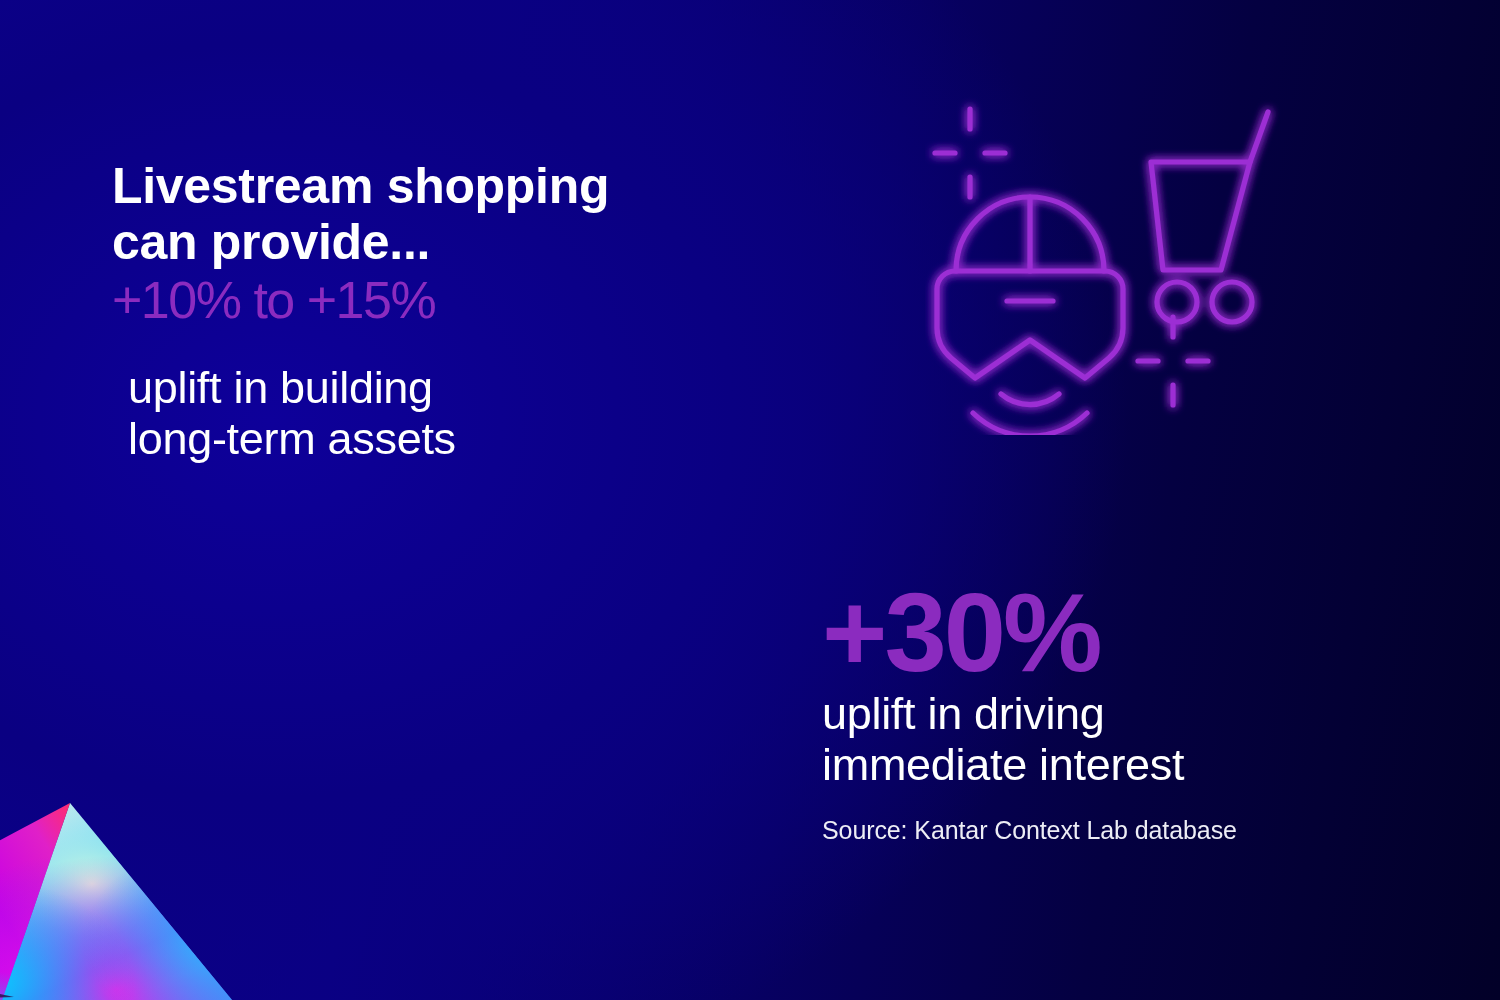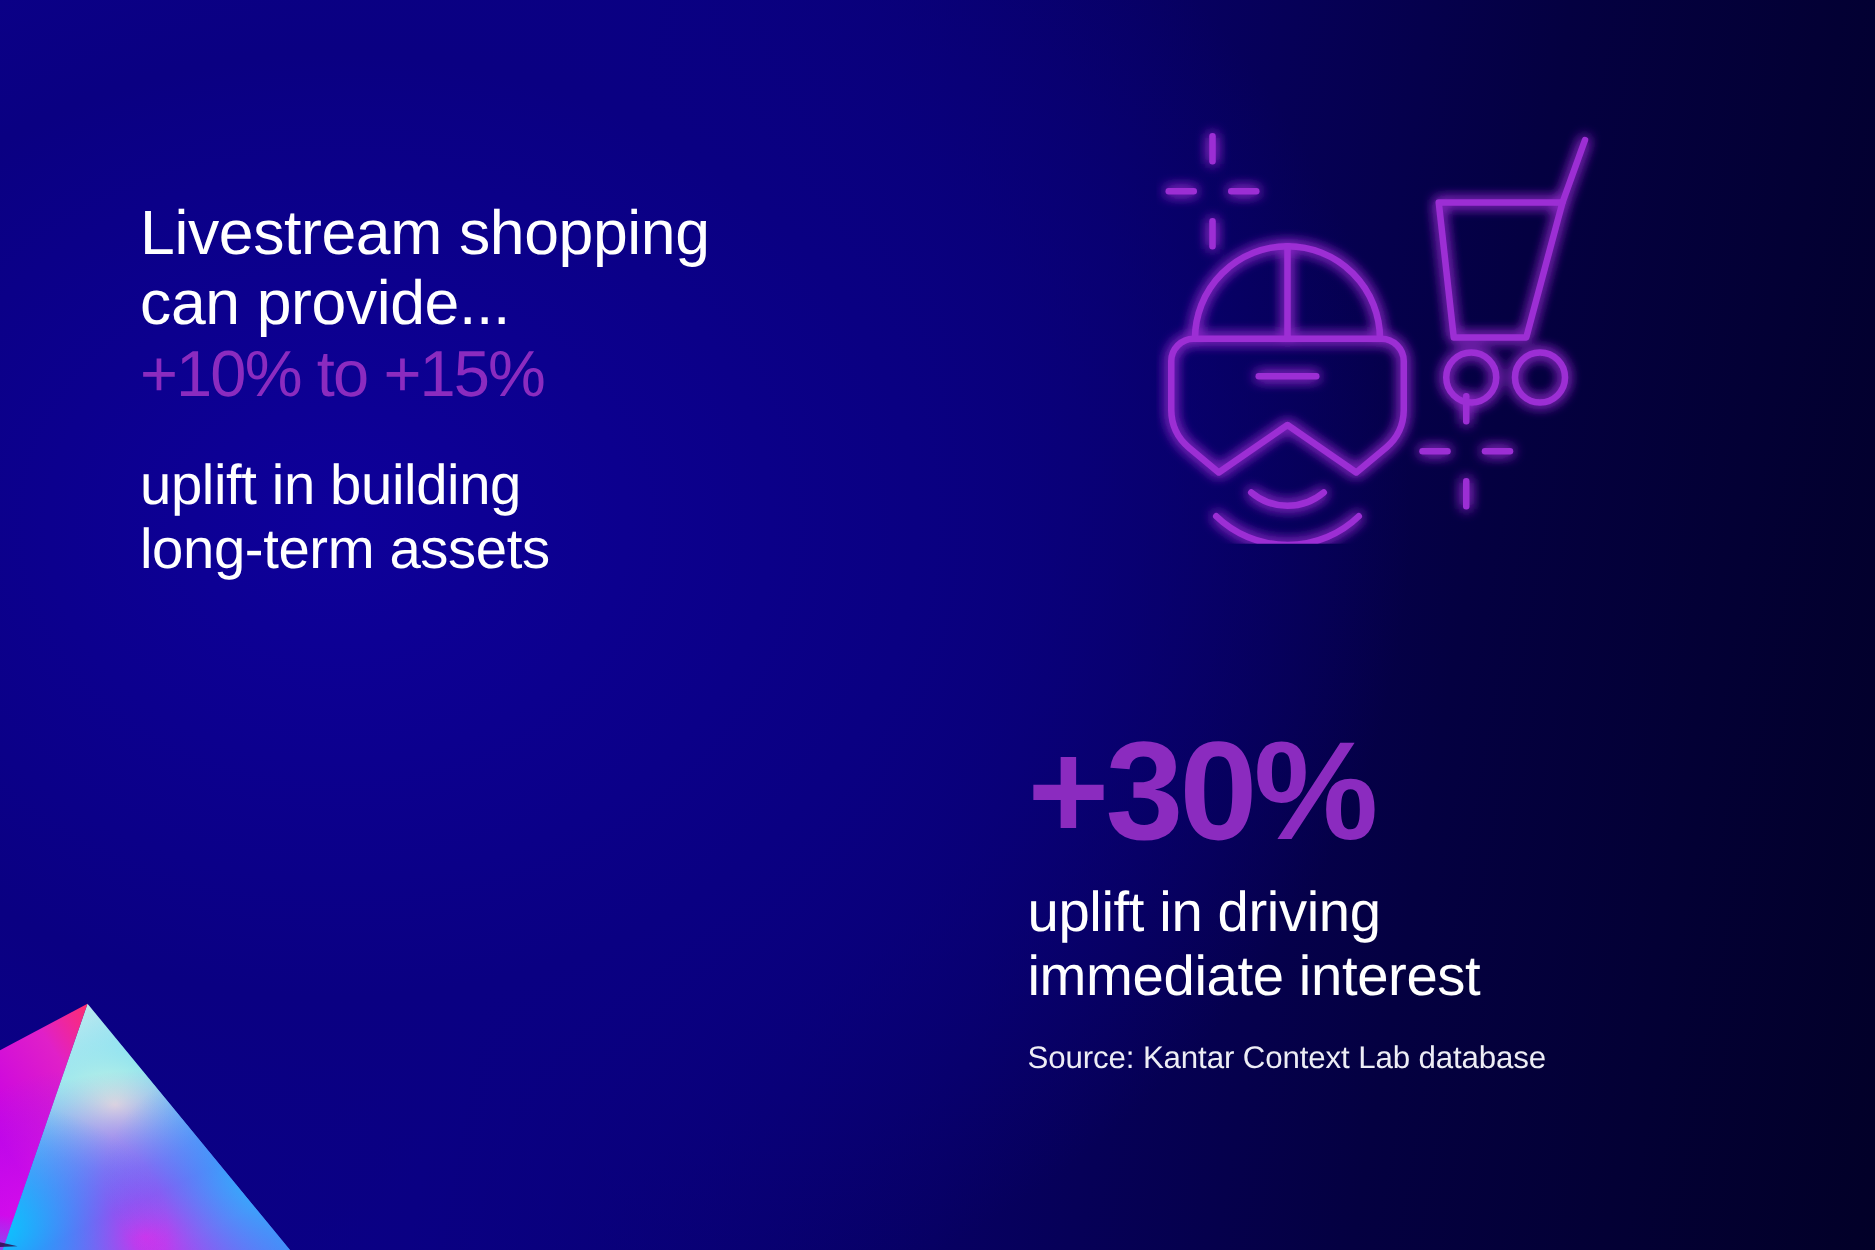--- a/index.html
+++ b/index.html
@@ -19,21 +19,21 @@
 
   
   .left-col {
     position:absolute;
     left:112px; top:158px;
     width:640px;
   }
   .headline {
     color:#FFFFFF;
     font-size:50px;
-    font-weight:400;
+    font-weight:700;
     line-height:1.12;
     letter-spacing:-0.3px;
     white-space:pre-line;
   }
   .stat-label {
     color:#8B2BBF;
     font-size:52px;
     font-weight:700;
     line-height:1.1;
     letter-spacing:-0.6px;
@@ -48,20 +48,21 @@
     margin-top:4px;
   }
   .stat-caption {
     color:#FFFFFF;
     font-size:45px;
     font-weight:300;
     line-height:1.14;
     letter-spacing:-0.3px;
     margin-top:36px;
     white-space:pre-line;
+    margin-left:16px;
   }
 
   
   .right-col {
     position:absolute;
     left:822px; top:560px;
     width:620px;
   }
   .r-stat-label {
     color:#8B2BBF;
@@ -78,21 +79,20 @@
     line-height:0.98;
     letter-spacing:-3px;
     margin-top:18px;
   }
   .r-stat-caption {
     color:#FFFFFF;
     font-size:45px;
     font-weight:300;
     line-height:1.14;
     letter-spacing:-0.3px;
-    margin-top:16px;
     white-space:pre-line;
   }
   .source {
     color:#EDEDF5;
     font-size:25px;
     font-weight:400;
     letter-spacing:-0.1px;
     margin-top:26px;
   }
 

